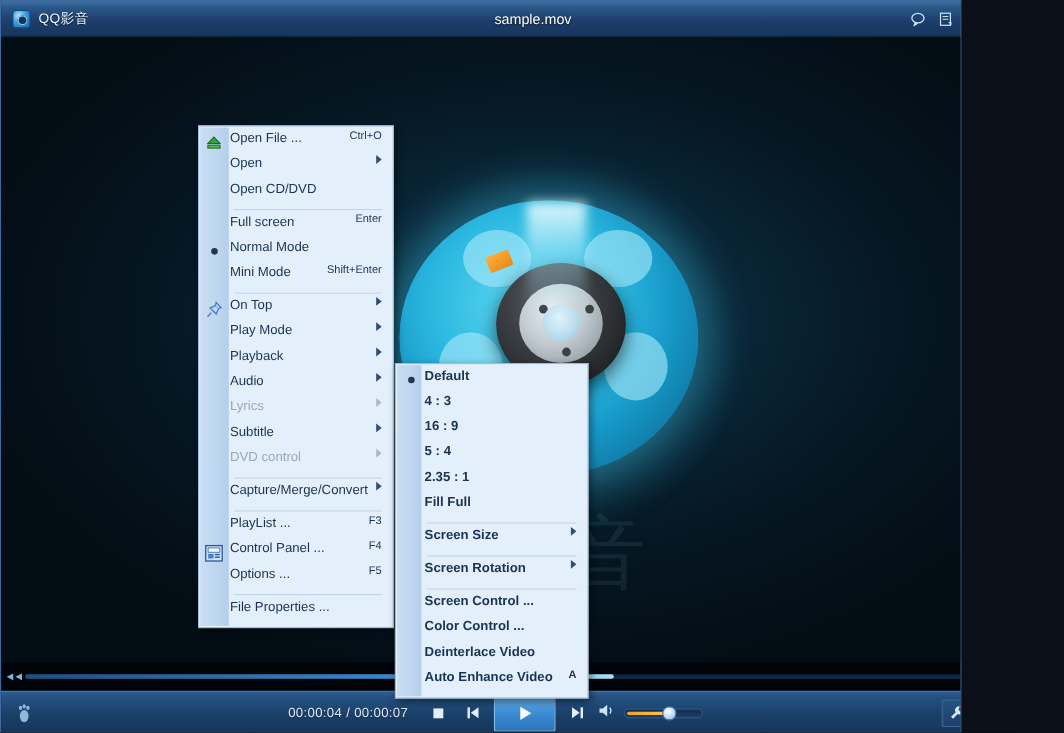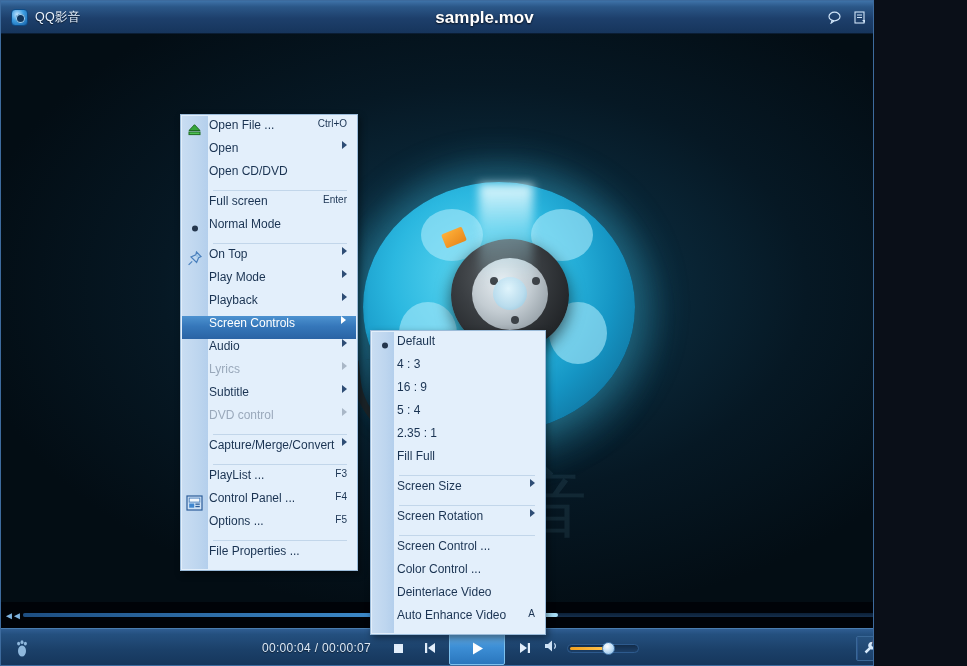--- a/index.html
+++ b/index.html
@@ -36,21 +36,21 @@
     border-radius:50%; background:#11365c; box-shadow: inset 0 0 0 1px #9fd2f5;
   }
   .tb-title-left { color: #eaf4ff; font-size: 12.5px; letter-spacing: .3px; text-shadow: 0 1px 1px #0b2votes; }
   .tb-title-left { text-shadow: 0 1px 1px rgba(0,0,0,.6); }
   .tb-center {
     position:absolute; left:0; right:0; top:0; height:33px;
     display:flex; align-items:center; justify-content:center;
     pointer-events:none;
   }
   .tb-center span {
-    color:#ffffff; font-size:17px; font-weight:bold;
+    color:#ffffff; font-size:13px; font-weight:normal;
     text-shadow:0 1px 2px rgba(0,0,0,.75);
   }
   .tb-right { margin-left:auto; display:flex; align-items:center; height:33px; }
   .tb-btn {
     width: 26px; height: 33px; display:flex; align-items:center; justify-content:center;
     color:#cfe4f8;
   }
   .tb-btn svg { display:block; }
   .tb-win { width: 25px; }
   .tb-close {
@@ -155,26 +155,27 @@
   .sep { height:1px; background:#c2d6ea; margin:3px 10px 3px 32px; }
   .gicon {
     position:absolute; left:4px; top:50%; transform:translateY(-50%);
     width:19px; height:19px; display:flex; align-items:center; justify-content:center;
     z-index:3;
   }
   .bullet { width:6px; height:6px; border-radius:50%; background:#24364d; }
 
   
   .submenu {
-    position:absolute; left:369px; top:329px; width:176px;
+    position:absolute; left:358px; top:329px; width:176px;
     background:#e3effb;
     border:1px solid #9bbbd9;
     box-shadow: 2px 3px 7px rgba(0,0,0,.45);
     padding:3px 0;
     z-index: 45;
+    font-weight: bold;
   }
   .submenu .gutter {
     position:absolute; left:1px; top:1px; bottom:1px; width:22px;
     background: linear-gradient(90deg,#c9ddf2 0%,#bed6ef 60%,#b4cfec 100%);
   }
   .submenu .mi { padding-left:26px; }
   .submenu .sep { margin-left:28px; }
 
   
   .progress-zone {
@@ -337,42 +338,42 @@
         <div class="mi">
           <span class="lbl">Full screen</span>
           <span class="accel">Enter</span>
         </div>
         <div class="mi">
           <span class="gicon">
             <span class="bullet"></span>
           </span>
           <span class="lbl">Normal Mode</span>
         </div>
+        <div class="mi">
+          <span class="lbl">Mini Mode</span>
+          <span class="accel">Shift+Enter</span>
+        </div>
         <div class="sep"></div>
         <div class="mi">
           <span class="gicon">
             <svg width="16" height="16" viewBox="0 0 16 16">
               <path d="M9.5 1.5 L14 6 L11.6 7.2 L9.6 12 L4 6.4 L8.8 4.4 z" fill="none" stroke="#4a80bd" stroke-width="1.2"></path>
               <line x1="5.2" y1="10.8" x2="1.6" y2="14.4" stroke="#4a80bd" stroke-width="1.2"></line>
               <circle cx="10.4" cy="5.6" r="1.4" fill="#9ec6e8"></circle>
             </svg>
           </span>
           <span class="lbl">On Top</span>
           <span class="arrow"></span>
         </div>
         <div class="mi">
           <span class="lbl">Play Mode</span>
           <span class="arrow"></span>
         </div>
         <div class="mi">
           <span class="lbl">Playback</span>
-          <span class="arrow"></span>
-        </div>
-        <div class="mi sel">
-          <span class="lbl">Screen Controls</span>
           <span class="arrow"></span>
         </div>
         <div class="mi">
           <span class="lbl">Audio</span>
           <span class="arrow"></span>
         </div>
         <div class="mi disabled">
           <span class="lbl">Lyrics</span>
           <span class="arrow"></span>
         </div>

